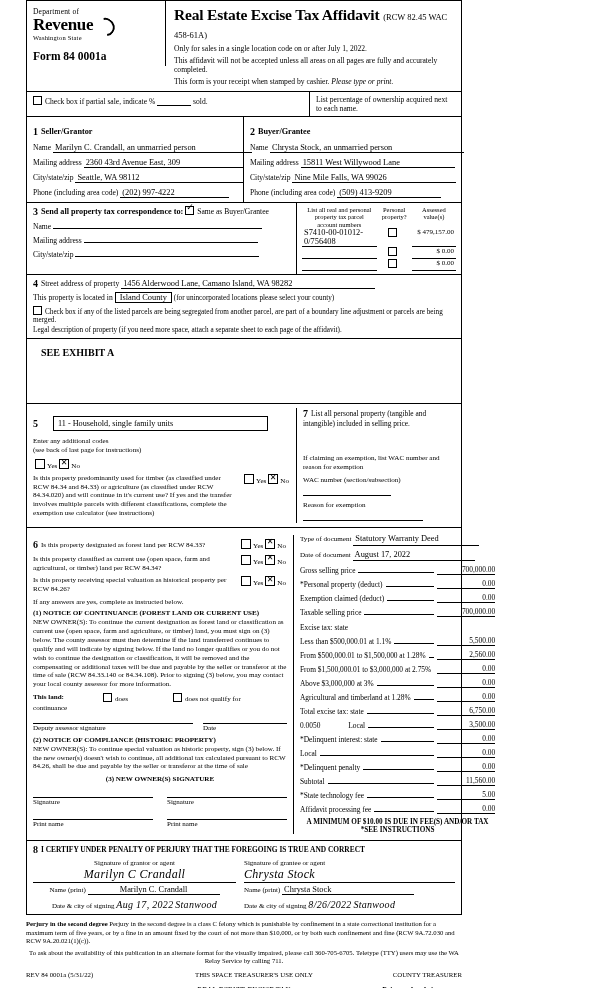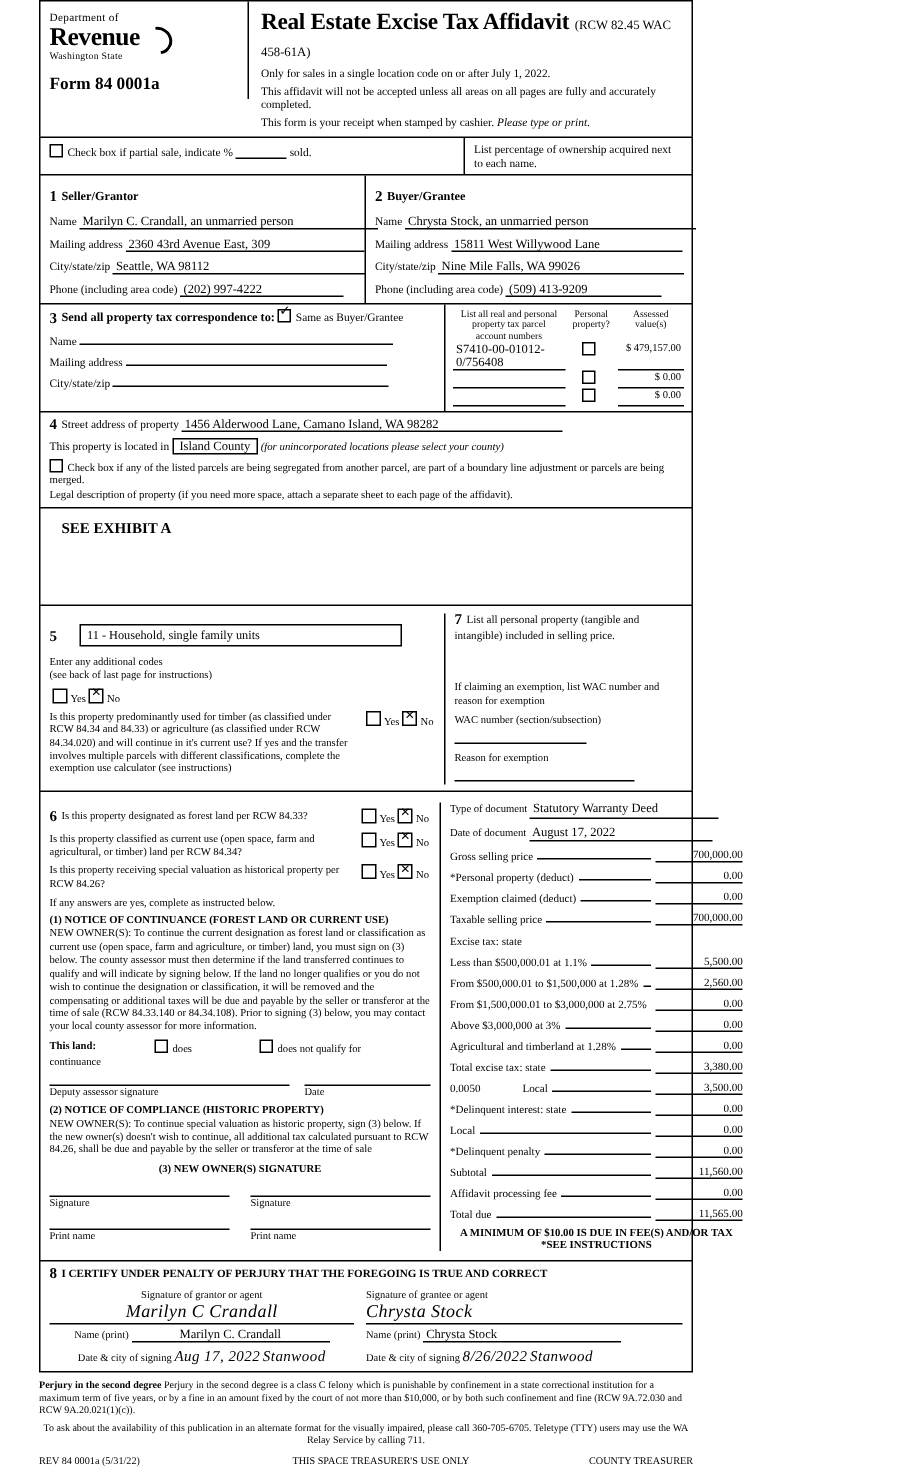--- a/index.html
+++ b/index.html
@@ -66,21 +66,21 @@
   .slbl{font-size:7px;}
   .perj{font-size:6.7px;line-height:1.25;margin-top:5px;}
   .foot{display:flex;justify-content:space-between;font-size:6.8px;margin-top:6px;}
   .treas{font-size:7.6px;text-align:center;line-height:1.32;margin-top:4px;}
   .cursive{font-family:"Liberation Serif",serif;font-style:italic;font-size:12px;letter-spacing:.3px;}
   .ck{position:relative;display:inline-block;width:8px;height:8px;border:1px solid #000;vertical-align:-1px;margin:0 2px;}
   .ck.on:after{content:"\2715";position:absolute;left:0.5px;top:-2.5px;font-size:8px;}
   .right{text-align:right;}
   .center{text-align:center;}
   .bold{font-weight:bold;}
-  .it{font-style:italic;text-align:center;}
+  .it{text-align:center;}
   .swoosh{display:inline-block;width:18px;height:16px;position:relative;vertical-align:-3px;margin-left:3px;}
   .swoosh:before{content:"";position:absolute;left:0;top:1px;width:15px;height:14px;border:2px solid #000;border-radius:50%;border-left-color:transparent;border-bottom-color:transparent;transform:rotate(35deg);}
 </style>
 </head>
 <body>
 
 <div class="page">
   <div class="sheet">
 
     <div class="hdr">
@@ -293,21 +293,21 @@
             <span class="val">0.00</span>
           </div>
         <div class="money">
             <span class="lbl">Agricultural and timberland at 1.28%</span>
             <span class="dots"></span>
             <span class="val">0.00</span>
           </div>
         <div class="money">
             <span class="lbl">Total excise tax: state</span>
             <span class="dots"></span>
-            <span class="val">3,380.00</span>
+            <span class="val">6,750.00</span>
           </div>
         <div class="money">
             <span class="lbl">0.0050</span>
             <span class="lbl" style="margin-left:28px">Local</span>
             <span class="dots"></span>
             <span class="val">3,500.00</span>
           </div>
         <div class="money">
             <span class="lbl">*Delinquent interest: state</span>
             <span class="dots"></span>
@@ -322,28 +322,28 @@
             <span class="lbl">*Delinquent penalty</span>
             <span class="dots"></span>
             <span class="val">0.00</span>
           </div>
         <div class="money">
             <span class="lbl">Subtotal</span>
             <span class="dots"></span>
             <span class="val">11,560.00</span>
           </div>
         <div class="money">
+            <span class="lbl">*State technology fee</span>
+            <span class="dots"></span>
+            <span class="val">5.00</span>
+          </div>
+        <div class="money">
             <span class="lbl">Affidavit processing fee</span>
             <span class="dots"></span>
             <span class="val">0.00</span>
-          </div>
-        <div class="money">
-            <span class="lbl">Total due</span>
-            <span class="dots"></span>
-            <span class="val">11,565.00</span>
           </div>
         <div class="center bold" style="font-size:7.2px;margin-top:4px">A MINIMUM OF $10.00 IS DUE IN FEE(S) AND/OR TAX</div>
         <div class="center bold" style="font-size:7.2px">*SEE INSTRUCTIONS</div>
       </div>
     </div>
 
     <div class="sec8">
       <div><span class="secnum">8</span><span class="bold">I CERTIFY UNDER PENALTY OF PERJURY THAT THE FOREGOING IS TRUE AND CORRECT</span></div>
       <div class="s8grid">
         <div class="s8c l">

